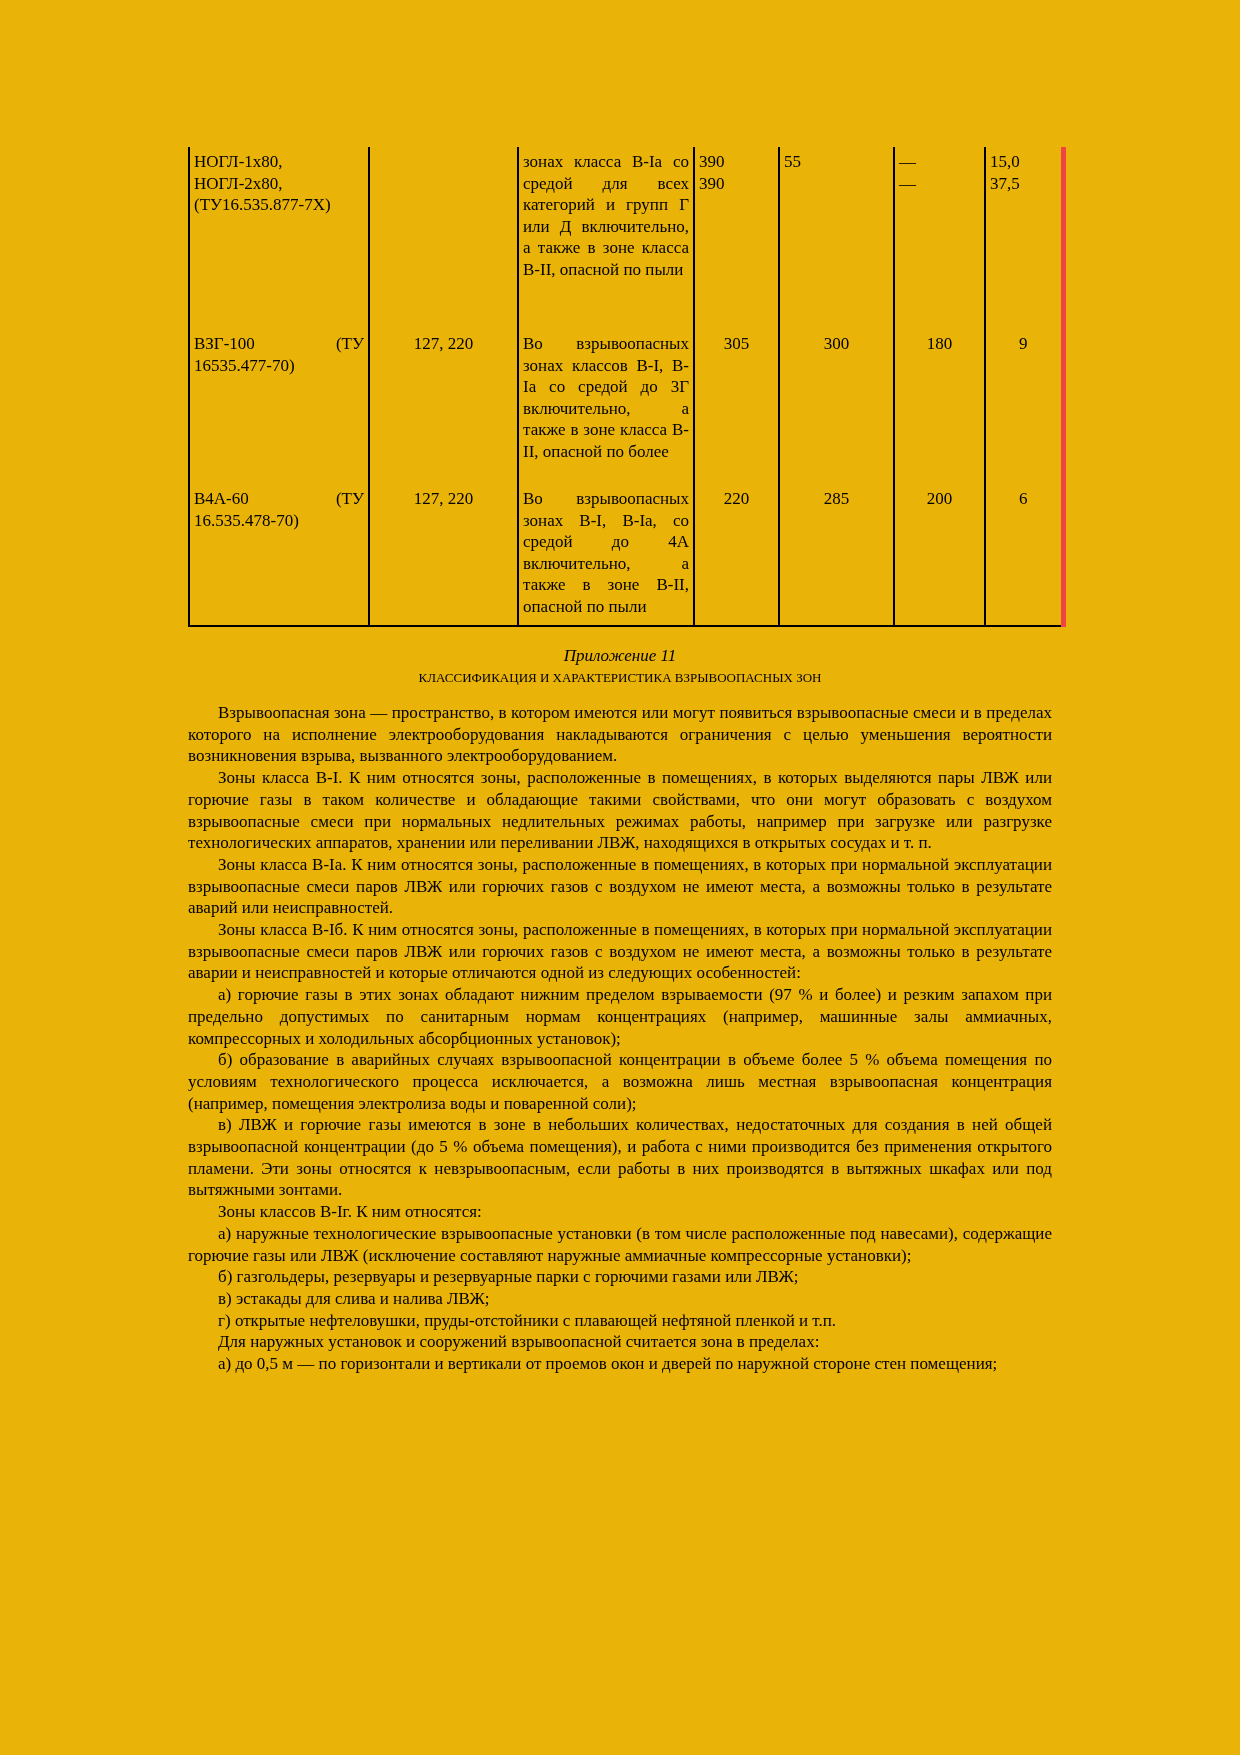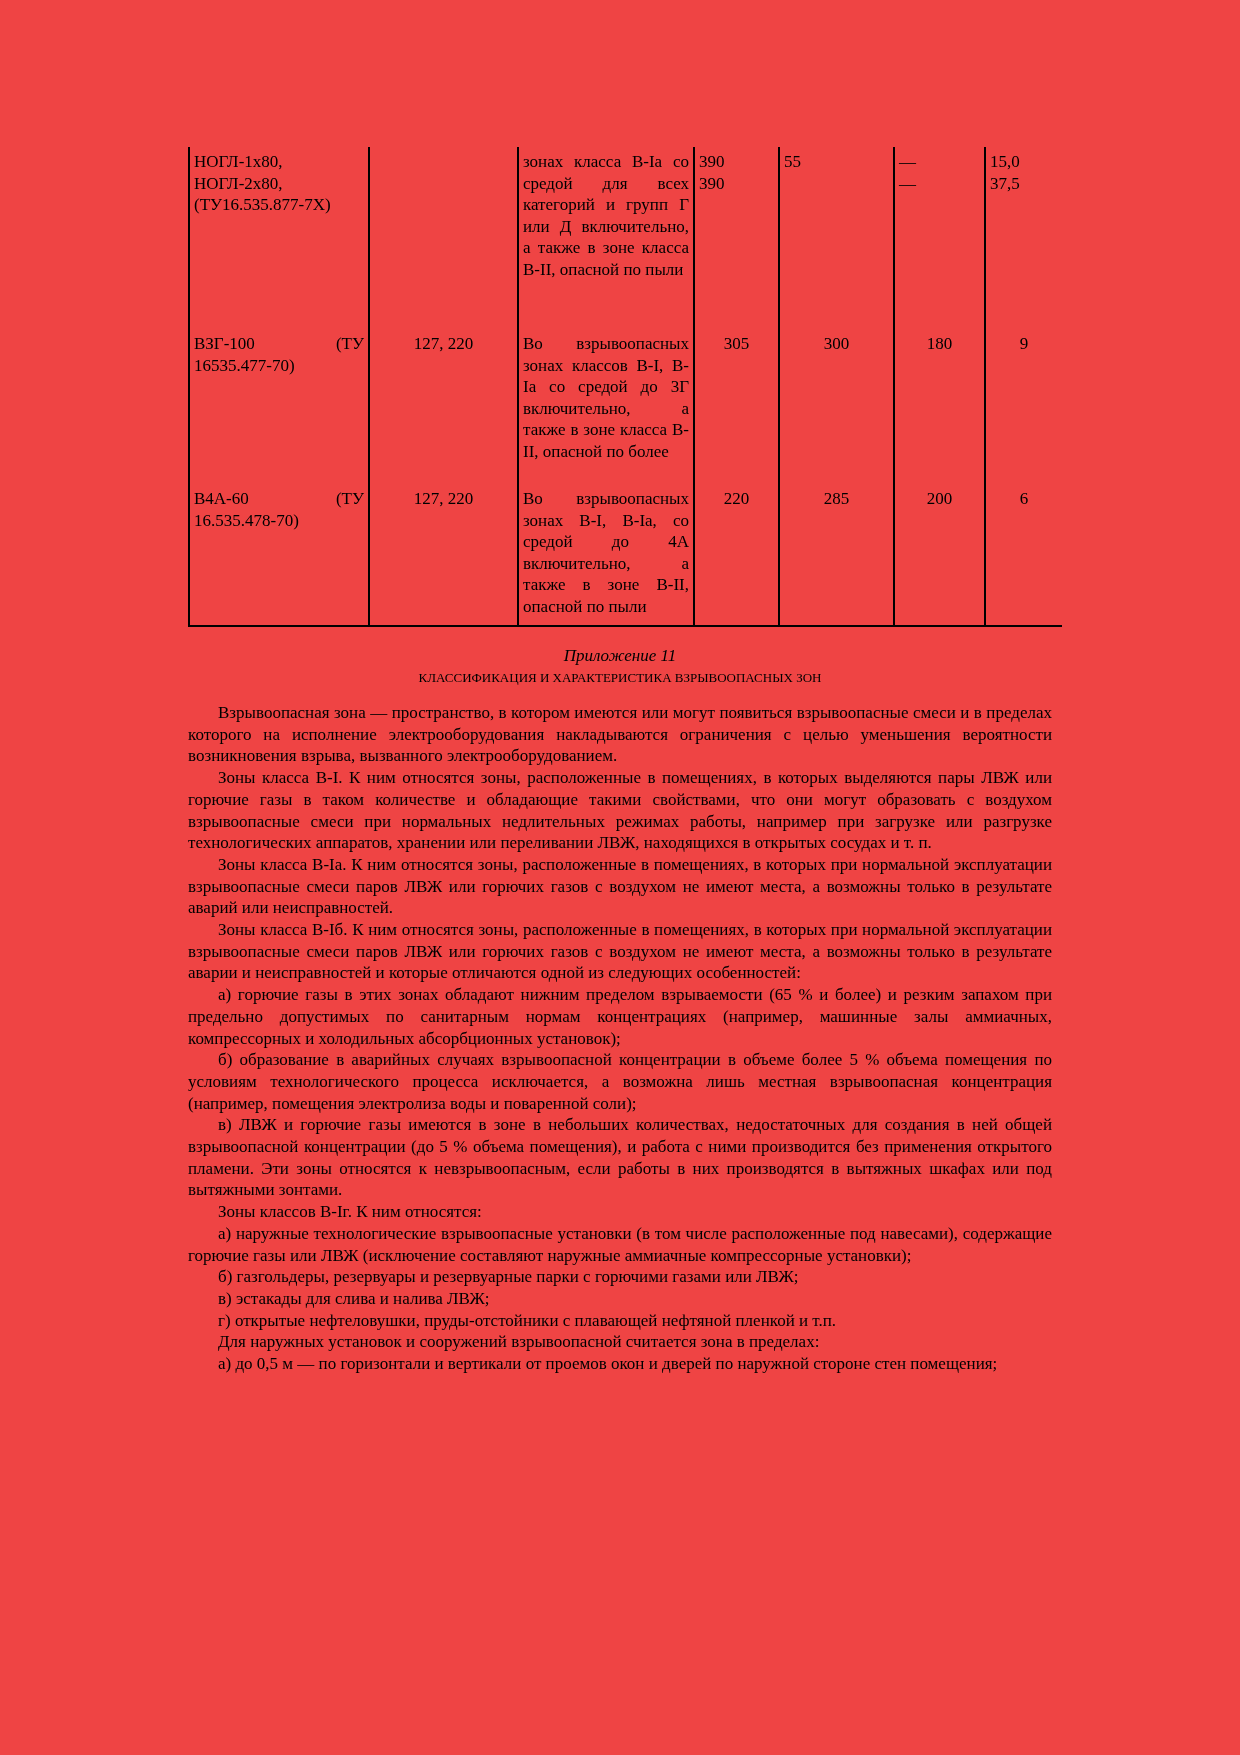--- a/index.html
+++ b/index.html
@@ -1,40 +1,40 @@
 <!DOCTYPE html>
 <html><head>
 <meta charset="utf-8">
 <style>
   html, body { margin: 0; padding: 0; background: #e8e8e8; }
   .doc {
     position: relative;
     width: 1240px;
     height: 1755px;
-    background: #ef4444;
+    background: #eab308;
     color: #000000;
     font-family: "Liberation Serif", "DejaVu Serif", serif;
     font-size: 17px;
     overflow: hidden;
   }
   .tbl-wrap { padding-top: 147px; padding-left: 188px; }
   table.eq {
     border-collapse: collapse;
     table-layout: fixed;
     width: 874px;
     border-bottom: 2px solid #000;
   }
   table.eq td {
     border-left: 2px solid #000;
     vertical-align: top;
     padding: 4px 4px 2px 4px;
     line-height: 21.6px;
     overflow: hidden;
   }
-  table.eq td:last-child { border-right: 2px solid #ef4444; }
+  table.eq td:last-child { border-right: 5px solid #ef4444; }
   tr.r1 { height: 182px; }
   tr.r2 { height: 155px; }
   tr.r3 { height: 142px; }
   td.align-left { text-align: left; }
   td.align-center { text-align: center; }
   td.align-justify { text-align: justify; }
   .meta { width: 864px; margin-left: 188px; }
   .appendix {
     margin-top: 18px;
     text-align: center;
@@ -120,21 +120,21 @@
 
   <div class="meta">
     <div class="appendix">Приложение 11</div>
     <div class="doc-title">КЛАССИФИКАЦИЯ И ХАРАКТЕРИСТИКА ВЗРЫВООПАСНЫХ ЗОН</div>
 
     <div class="body-text">
       <p>Взрывоопасная зона — пространство, в котором имеются или могут появиться взрывоопасные смеси и в пределах которого на исполнение электрооборудования накладываются ограничения с целью уменьшения вероятности возникновения взрыва, вызванного электрооборудованием.</p>
       <p>Зоны класса В-I. К ним относятся зоны, расположенные в помещениях, в которых выделяются пары ЛВЖ или горючие газы в таком количестве и обладающие такими свойствами, что они могут образовать с воздухом взрывоопасные смеси при нормальных недлительных режимах работы, например при загрузке или разгрузке технологических аппаратов, хранении или переливании ЛВЖ, находящихся в открытых сосудах и т. п.</p>
       <p>Зоны класса В-Iа. К ним относятся зоны, расположенные в помещениях, в которых при нормальной эксплуатации взрывоопасные смеси паров ЛВЖ или горючих газов с воздухом не имеют места, а возможны только в результате аварий или неисправностей.</p>
       <p>Зоны класса В-Iб. К ним относятся зоны, расположенные в помещениях, в которых при нормальной эксплуатации взрывоопасные смеси паров ЛВЖ или горючих газов с воздухом не имеют места, а возможны только в результате аварии и неисправностей и которые отличаются одной из следующих особенностей:</p>
-      <p>а) горючие газы в этих зонах обладают нижним пределом взрываемости (65 % и более) и резким запахом при предельно допустимых по санитарным нормам концентрациях (например, машинные залы аммиачных, компрессорных и холодильных абсорбционных установок);</p>
+      <p>а) горючие газы в этих зонах обладают нижним пределом взрываемости (97 % и более) и резким запахом при предельно допустимых по санитарным нормам концентрациях (например, машинные залы аммиачных, компрессорных и холодильных абсорбционных установок);</p>
       <p>б) образование в аварийных случаях взрывоопасной концентрации в объеме более 5 % объема помещения по условиям технологического процесса исключается, а возможна лишь местная взрывоопасная концентрация (например, помещения электролиза воды и поваренной соли);</p>
       <p>в) ЛВЖ и горючие газы имеются в зоне в небольших количествах, недостаточных для создания в ней общей взрывоопасной концентрации (до 5 % объема помещения), и работа с ними производится без применения открытого пламени. Эти зоны относятся к невзрывоопасным, если работы в них производятся в вытяжных шкафах или под вытяжными зонтами.</p>
       <p>Зоны классов В-Iг. К ним относятся:</p>
       <p>а) наружные технологические взрывоопасные установки (в том числе расположенные под навесами), содержащие горючие газы или ЛВЖ (исключение составляют наружные аммиачные компрессорные установки);</p>
       <p>б) газгольдеры, резервуары и резервуарные парки с горючими газами или ЛВЖ;</p>
       <p>в) эстакады для слива и налива ЛВЖ;</p>
       <p>г) открытые нефтеловушки, пруды-отстойники с плавающей нефтяной пленкой и т.п.</p>
       <p>Для наружных установок и сооружений взрывоопасной считается зона в пределах:</p>
       <p>а) до 0,5 м — по горизонтали и вертикали от проемов окон и дверей по наружной стороне стен помещения;</p>
     </div>

